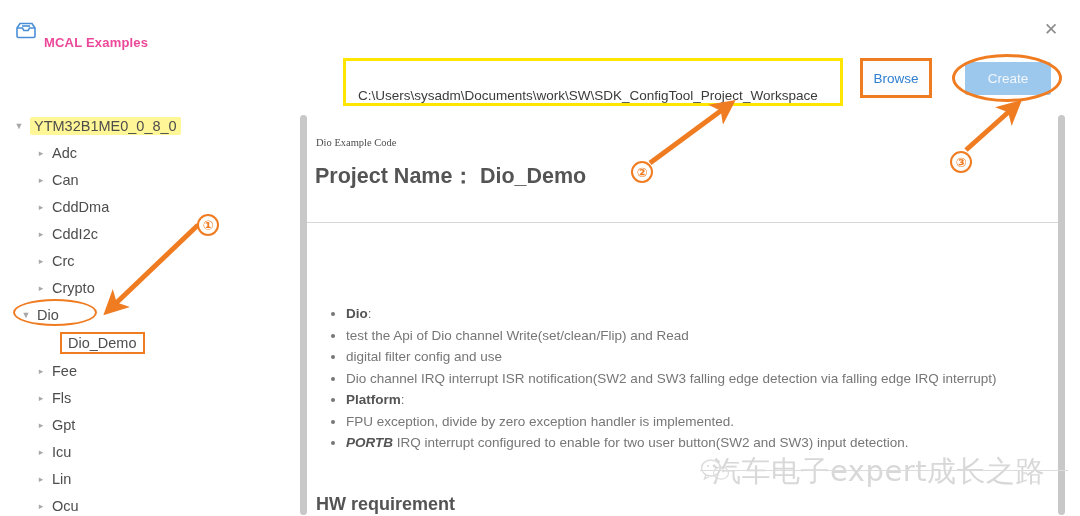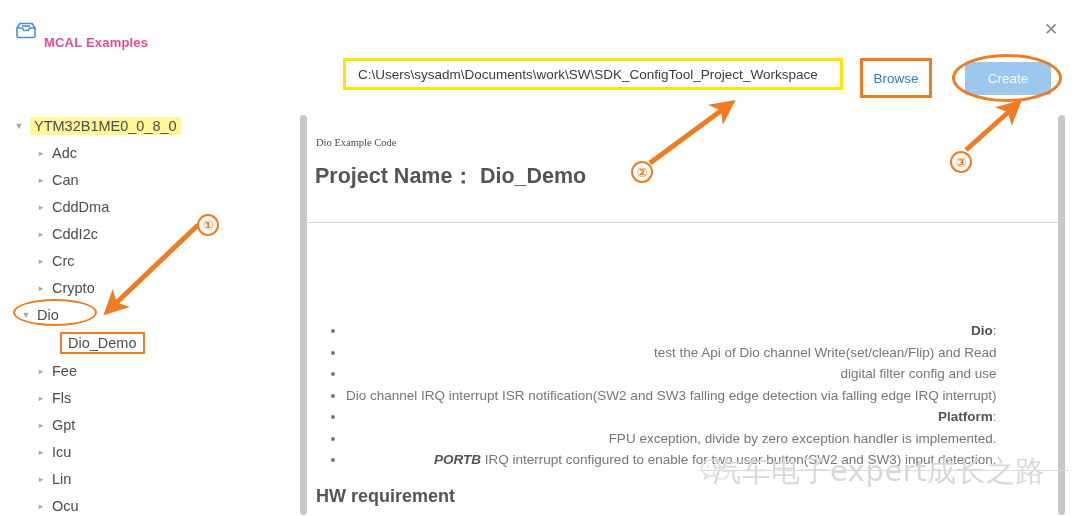--- a/index.html
+++ b/index.html
@@ -41,25 +41,25 @@
     line-height: 26px;
     text-align: center;
     cursor: pointer;
     font-family: "DejaVu Sans", sans-serif;
   }
 
   
   .pathbar {
     position: absolute;
     left: 343px; top: 58px;
-    width: 500px; height: 32px;
+    width: 500px; height: 48px;
     background: #ffffff;
     border: 3px solid #ffe600;
     display: flex;
-    align-items: center;
+    align-items: flex-end;
     padding: 0 8px;
   }
   .pathbar-inner {
     width: 100%;
     font-size: 13.5px;
     color: #3b3b3b;
     white-space: nowrap;
     overflow: hidden;
     padding-left: 4px;
     font-family: "Liberation Sans", sans-serif;
@@ -167,21 +167,20 @@
     width: 7px; height: 400px;
     background: #c8c8c8;
     border-radius: 4px;
   }
   .panel {
     position: absolute;
     left: 307px; top: 115px;
     width: 751px; height: 401px;
     background: #ffffff;
     overflow: hidden;
-    text-align: right;
   }
   .doc-kicker {
     position: absolute;
     left: 9px; top: 22px;
     font-size: 10.5px;
     color: #4d4d4d;
     font-family: "Liberation Serif", serif;
   }
   .doc-h1 {
     position: absolute;
@@ -199,31 +198,31 @@
   }
   .doc-h2 {
     position: absolute;
     left: 9px;
     font-size: 18px;
     font-weight: bold;
     color: #545454;
     white-space: nowrap;
   }
   #fn-desc-h2 { top: 132px; }
-  #hw-req-h2 { top: 371px; }
+  #hw-req-h2 { top: 379px; }
   .doc-p {
     position: absolute;
     left: 9px; top: 174px;
     font-size: 13.5px;
     color: #767676;
     white-space: nowrap;
   }
   .doc-list {
     position: absolute;
-    left: 9px; top: 205px;
+    left: 9px; top: 188px;
     margin: 0;
     padding-left: 30px;
     list-style: disc;
   }
   .doc-list li {
     font-size: 13.5px;
     color: #767676;
     line-height: 21.5px;
     white-space: nowrap;
   }

